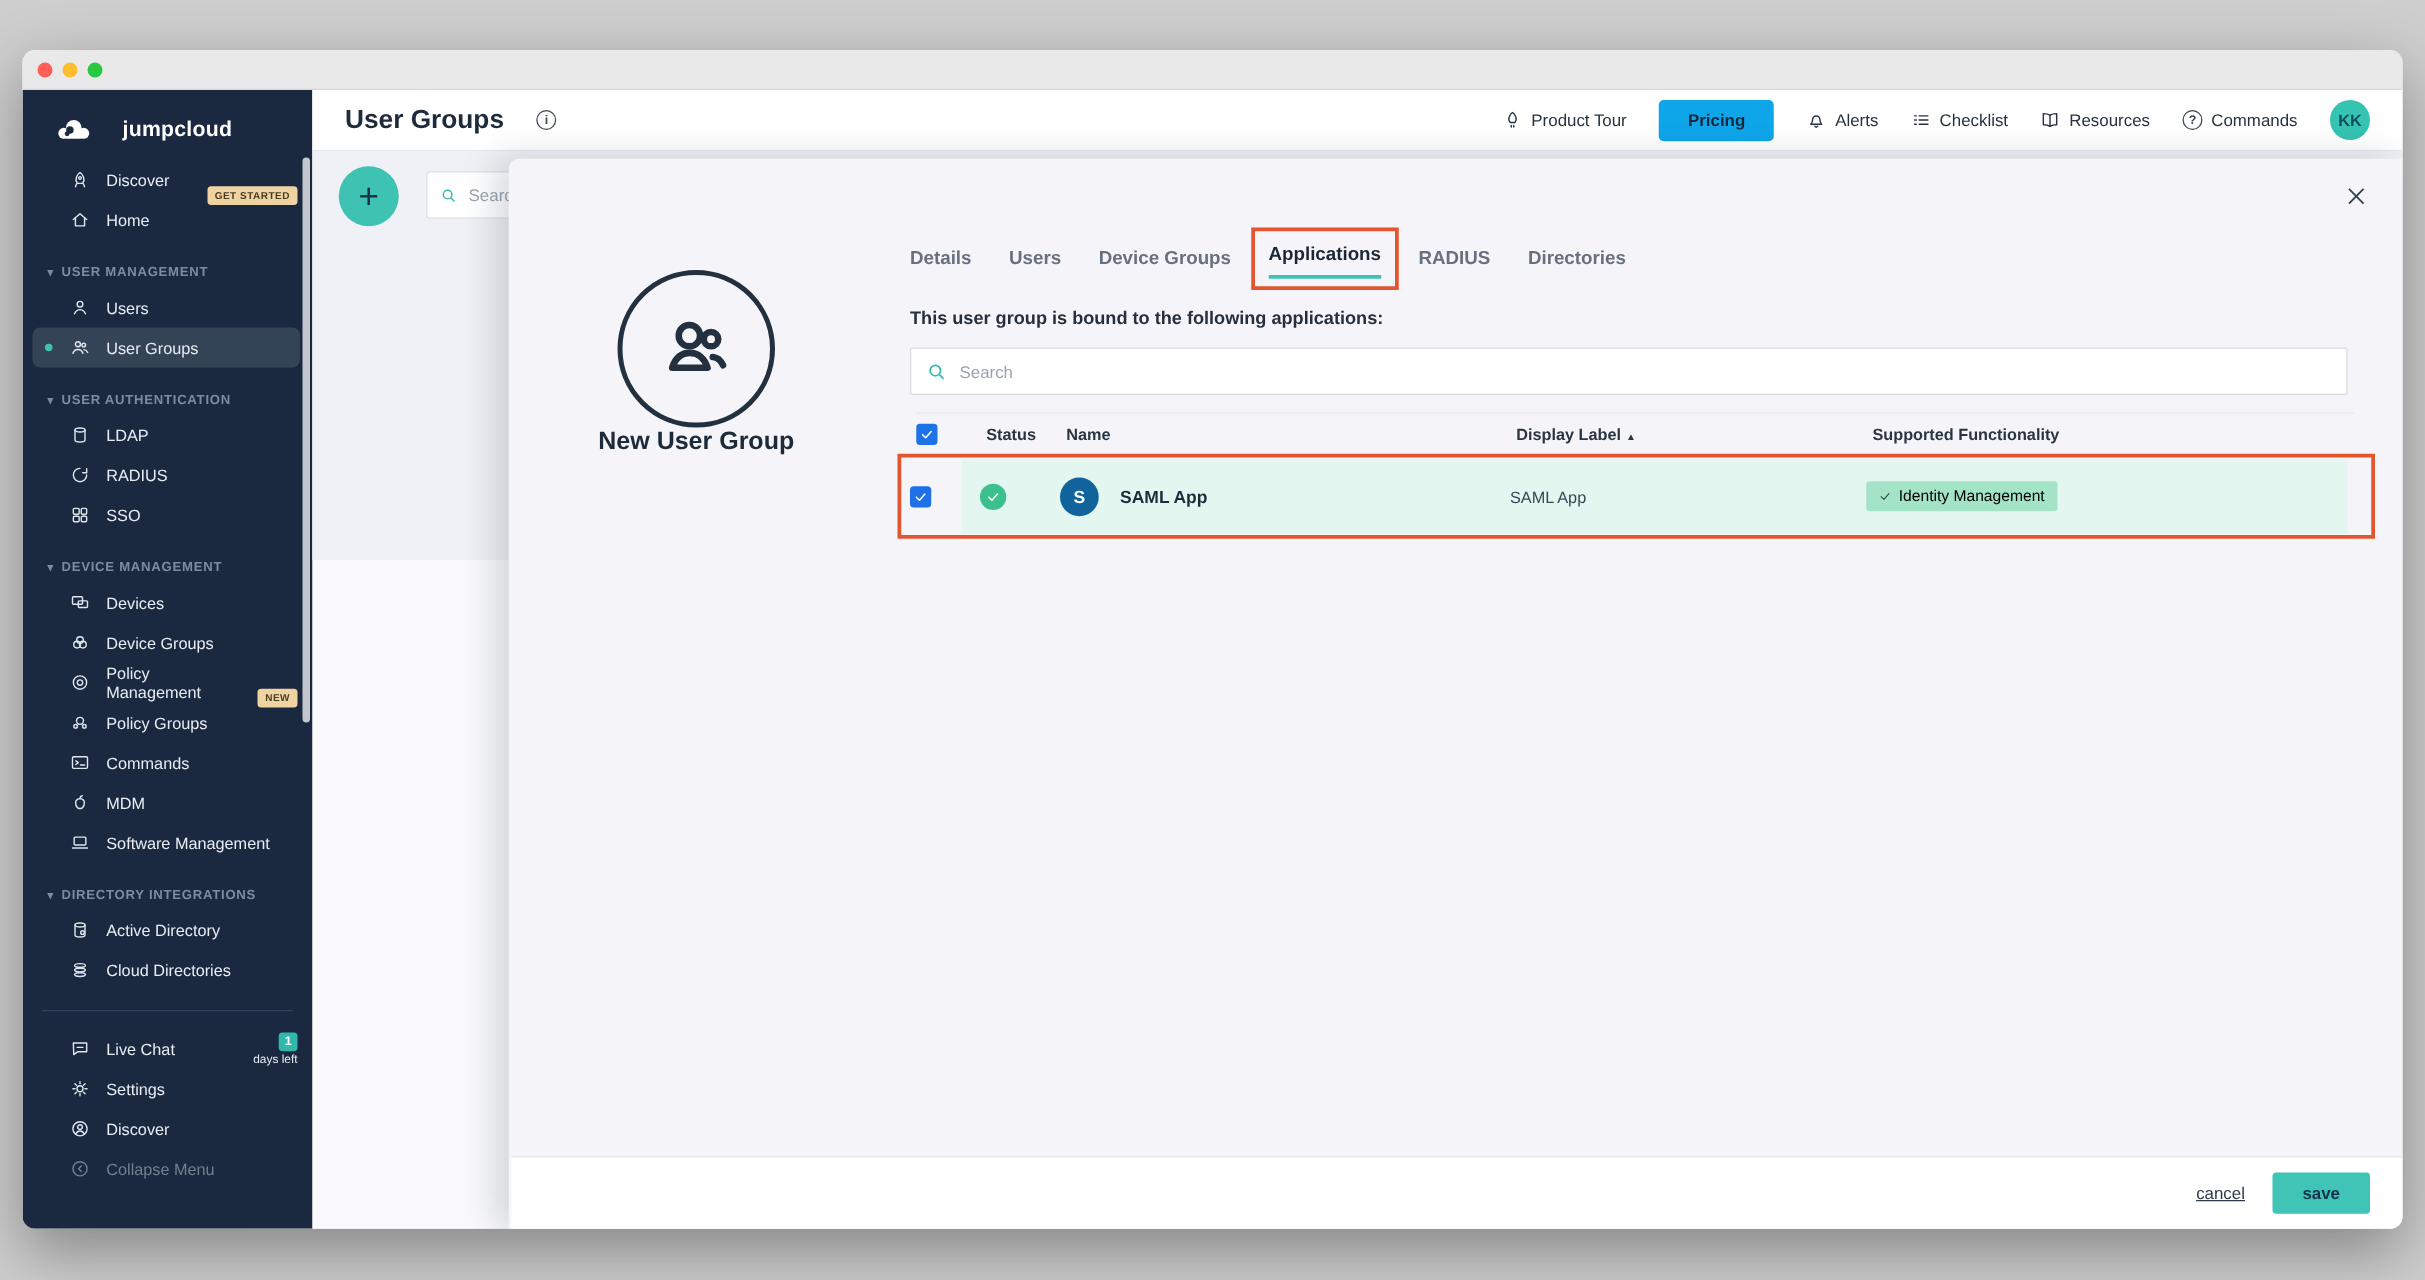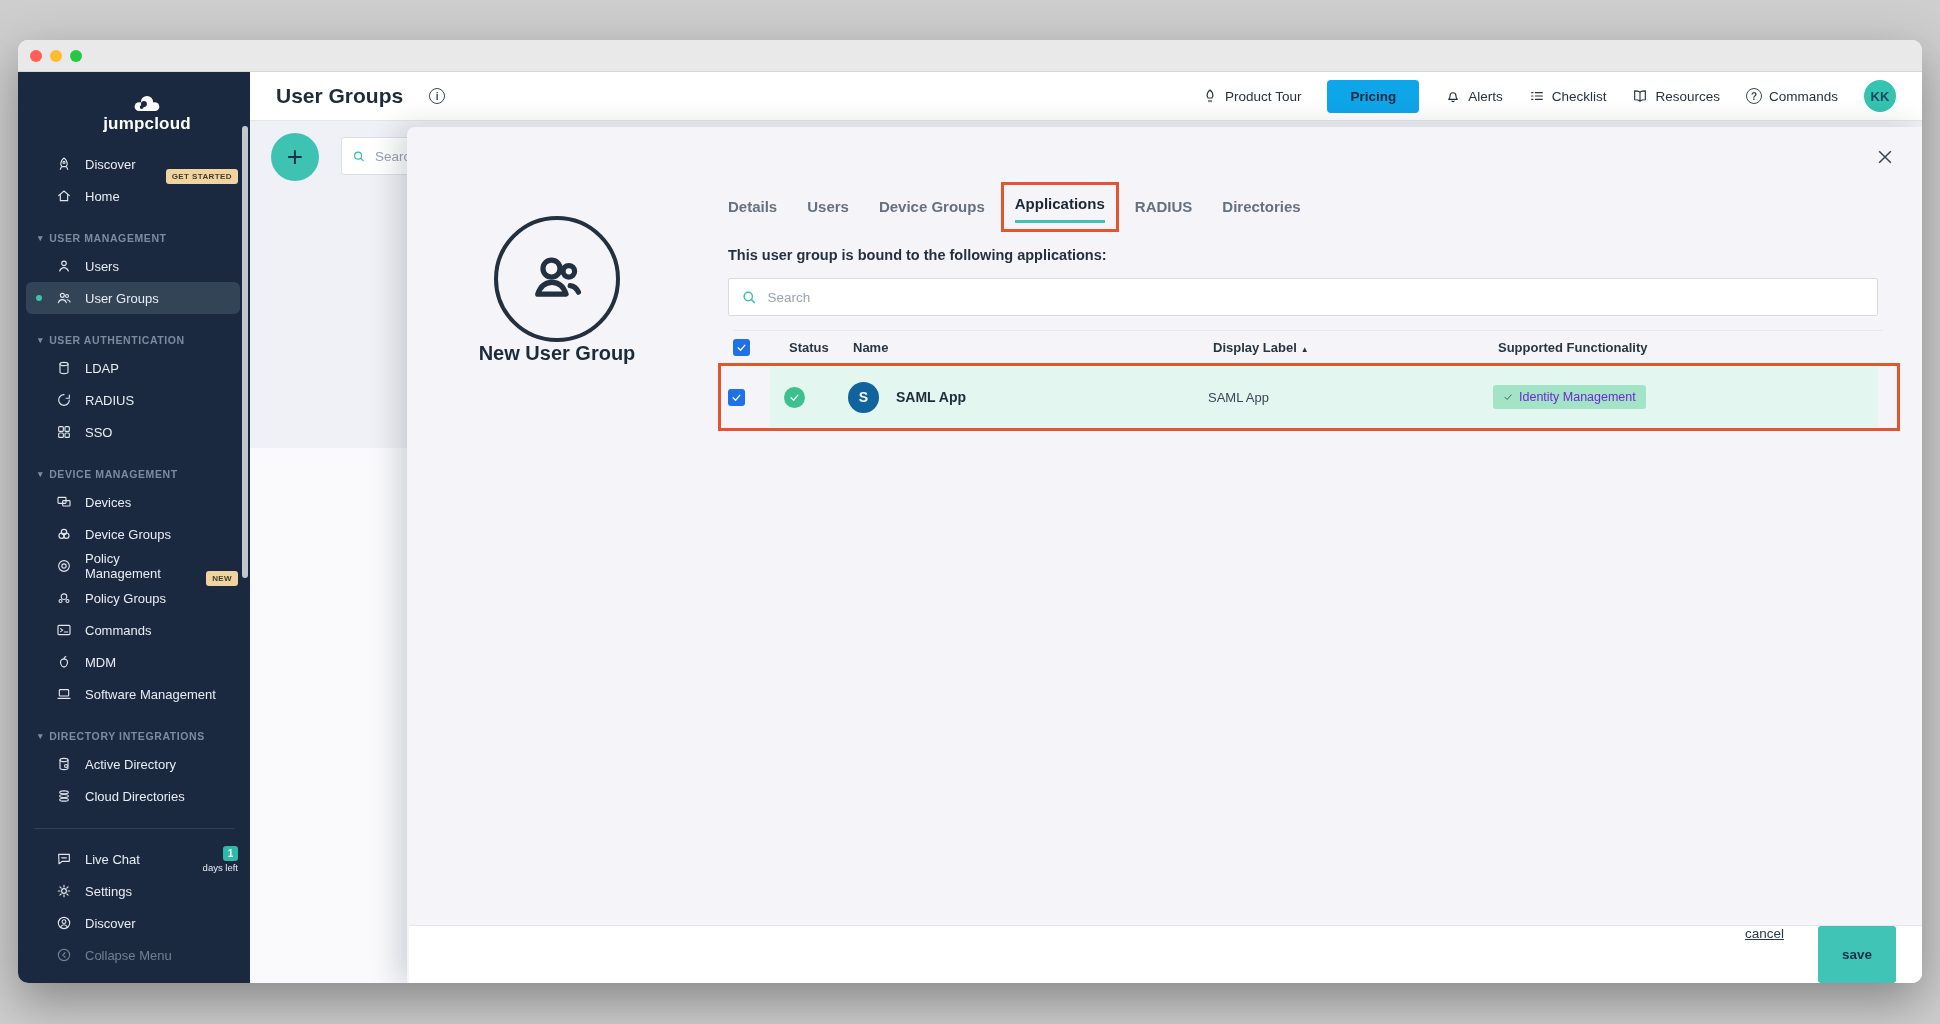--- a/index.html
+++ b/index.html
@@ -13,21 +13,21 @@
   .titlebar { height:32px; background:#e9e9e9; border-bottom:1px solid #d6d6d6;
     display:flex; align-items:center; padding-left:12px; gap:8px; }
   .dot { width:12px; height:12px; border-radius:50%; }
   .dot.red{ background:#ff5f57; } .dot.yellow{ background:#febc2e; } .dot.green{ background:#28c840; }
 
   .app { display:flex; height:911px; }
 
   
   .sidebar { width:232px; background:#1b2940; color:#eef2f7; flex:0 0 232px;
     position:relative; padding-top:14px; overflow:hidden; }
-  .logo { display:flex; align-items:center; gap:0; padding:8px 0 14px 26px;flex-direction:column; }
+  .logo { display:flex; align-items:center; gap:24px; padding:8px 0 14px 26px; }
   .logo svg { width:30px; height:20px; }
   .logo-text { color:#fff; font-size:17px; font-weight:700; letter-spacing:.2px; }
   .nav-section-header { display:flex; align-items:center; gap:6px; color:#7d8b9f;
     font-size:10.5px; font-weight:700; letter-spacing:.6px; padding:0 12px 0 20px;
     margin:20px 0 6px; text-transform:uppercase; }
   .chev { font-size:9px; color:#7d8b9f; }
   .nav-item { display:flex; align-items:center; gap:13px; height:32px;
     padding:0 12px 0 38px; font-size:13px; color:#e9edf3; cursor:pointer; position:relative; }
   .nav-item svg { width:16px; height:16px; stroke:#dfe6ee; stroke-width:1.7;
     fill:none; stroke-linecap:round; stroke-linejoin:round; flex:0 0 16px; }
@@ -122,27 +122,27 @@
   .status-ok { width:21px; height:21px; border-radius:50%; background:#3cc08d;
     display:flex; align-items:center; justify-content:center; }
   .status-ok svg { width:11px; height:11px; stroke:#fff; stroke-width:2.6; fill:none;
     stroke-linecap:round; stroke-linejoin:round; }
   .name-cell { display:flex; align-items:center; gap:17px; }
   .app-avatar { width:31px; height:31px; border-radius:50%; background:#11639e; color:#fff;
     font-size:14px; font-weight:700; display:flex; align-items:center; justify-content:center; }
   .app-name { font-size:14px; font-weight:700; color:#1f2c3a; }
   .display-label { font-size:13px; color:#3c4755; }
   .func-badge { display:inline-flex; align-items:center; gap:6px; background:#a3e3c6;
-    color:#6d28d9; font-size:12.5px; border-radius:3px; padding:5px 10px; }
+    color:#000000; font-size:12.5px; border-radius:3px; padding:5px 10px; }
   .func-badge svg { width:10px; height:10px; stroke:#2a4a3d; stroke-width:2; fill:none;
     stroke-linecap:round; stroke-linejoin:round; }
 
   .panel-footer { position:absolute; left:2px; right:0; bottom:0; height:58px; background:#fff;
-    border-top:1px solid #e4e6ea; display:flex; justify-content:flex-end;
-    gap:34px; padding-right:26px; }
+    border-top:1px solid #e4e6ea; display:flex; align-items:center; justify-content:flex-end;
+    gap:22px; padding-right:26px; }
   .link-cancel { font-size:13.5px; color:#2b3a4a; text-decoration:underline; cursor:pointer; }
   .btn-save { background:#3fc4b5; color:#16324a; font-size:13.5px; font-weight:700;
     border:none; border-radius:3px; padding:9px 24px; cursor:pointer; }
 </style>
 </head>
 <body>
 
 <div class="window">
   <div class="titlebar">
     <span class="dot red"></span>

